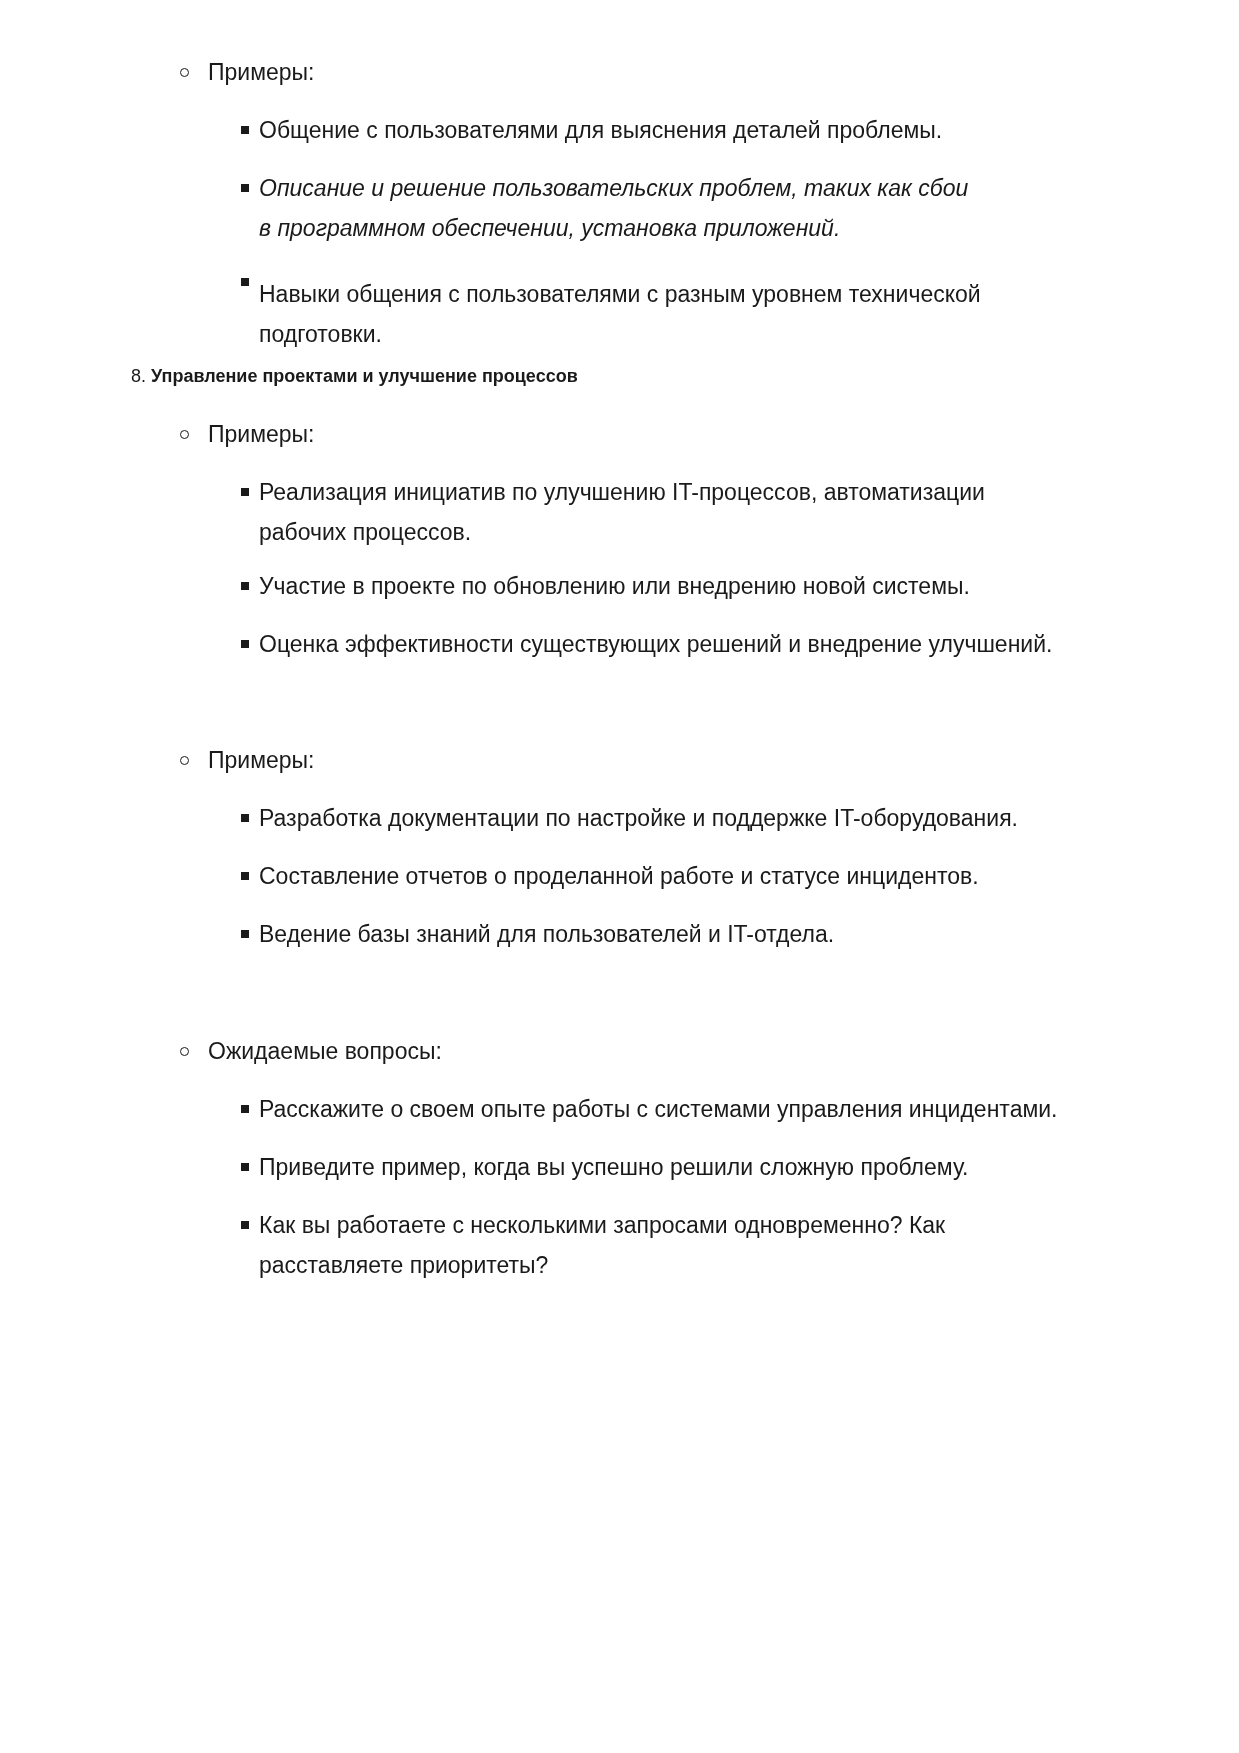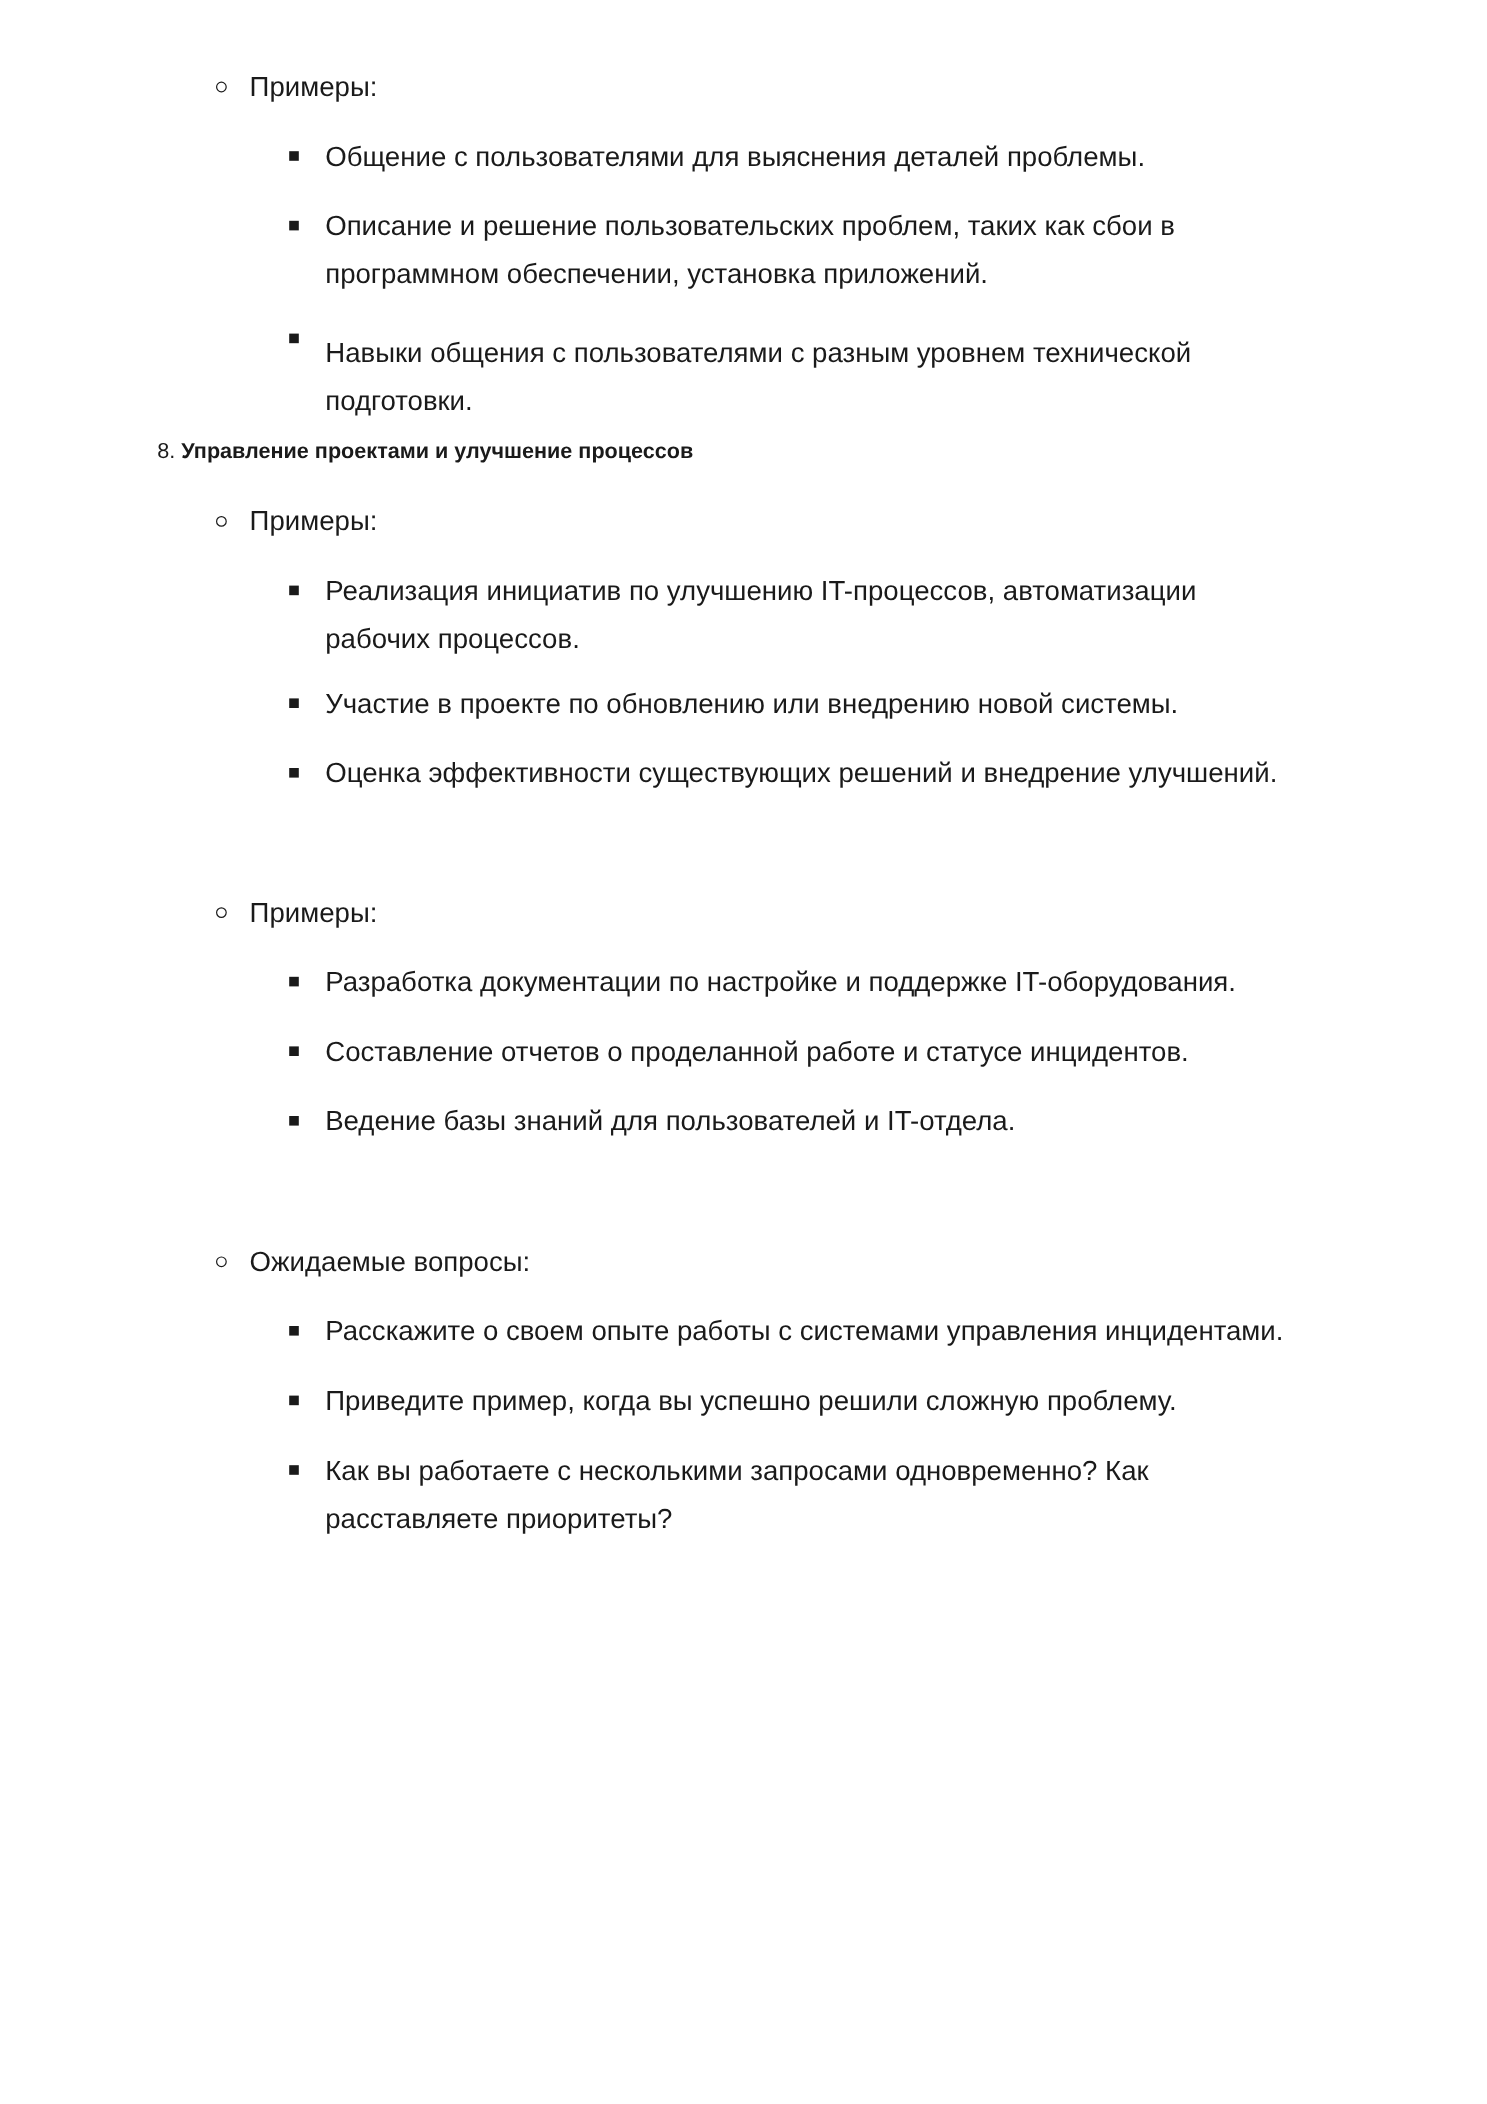--- a/index.html
+++ b/index.html
@@ -24,38 +24,38 @@
     border: 1.6px solid #1a1a1a; border-radius: 50%;
   }
   .sub .lbl { position: absolute; left: 28px; top: 0; white-space: nowrap; }
   .item {
     position: absolute; left: 241px; width: 900px;
     font-size: 23px; line-height: 40px;
   }
   .item .sq {
     position: absolute; left: 0; top: 16px; width: 8px; height: 8px; background: #1a1a1a;
   }
-  .item .txt { position: absolute; left: 30px; top: 0; width: 820px; }
+  .item .txt { position: absolute; left: 18px; top: 0; width: 820px; }
 </style>
 </head>
 <body>
 
 <div class="page">
 
   <div class="sub" style="top:52px;">
     <span class="circ"></span>
     <span class="lbl">Примеры:</span>
   </div>
   <div class="item" style="top:110px;">
     <span class="sq"></span>
     <span class="txt">Общение с пользователями для выяснения деталей проблемы.</span>
   </div>
   <div class="item" style="top:168px;">
     <span class="sq"></span>
-    <span class="txt" style="width:720px;">Описание и решение пользовательских проблем, таких как сбои в программном обеспечении, установка приложений.</span>
+    <span class="txt" style="width:720px;font-style:italic;">Описание и решение пользовательских проблем, таких как сбои в программном обеспечении, установка приложений.</span>
   </div>
   <div class="item" style="top:262px;">
     <span class="sq"></span>
     <span class="txt" style="width:740px;margin-top:12px;">Навыки общения с пользователями с разным уровнем технической подготовки.</span>
   </div>
 
   <div class="sec" style="top:356px;">
     <span class="num">8.</span>
     <span class="title">Управление проектами и улучшение процессов</span>
   </div>

